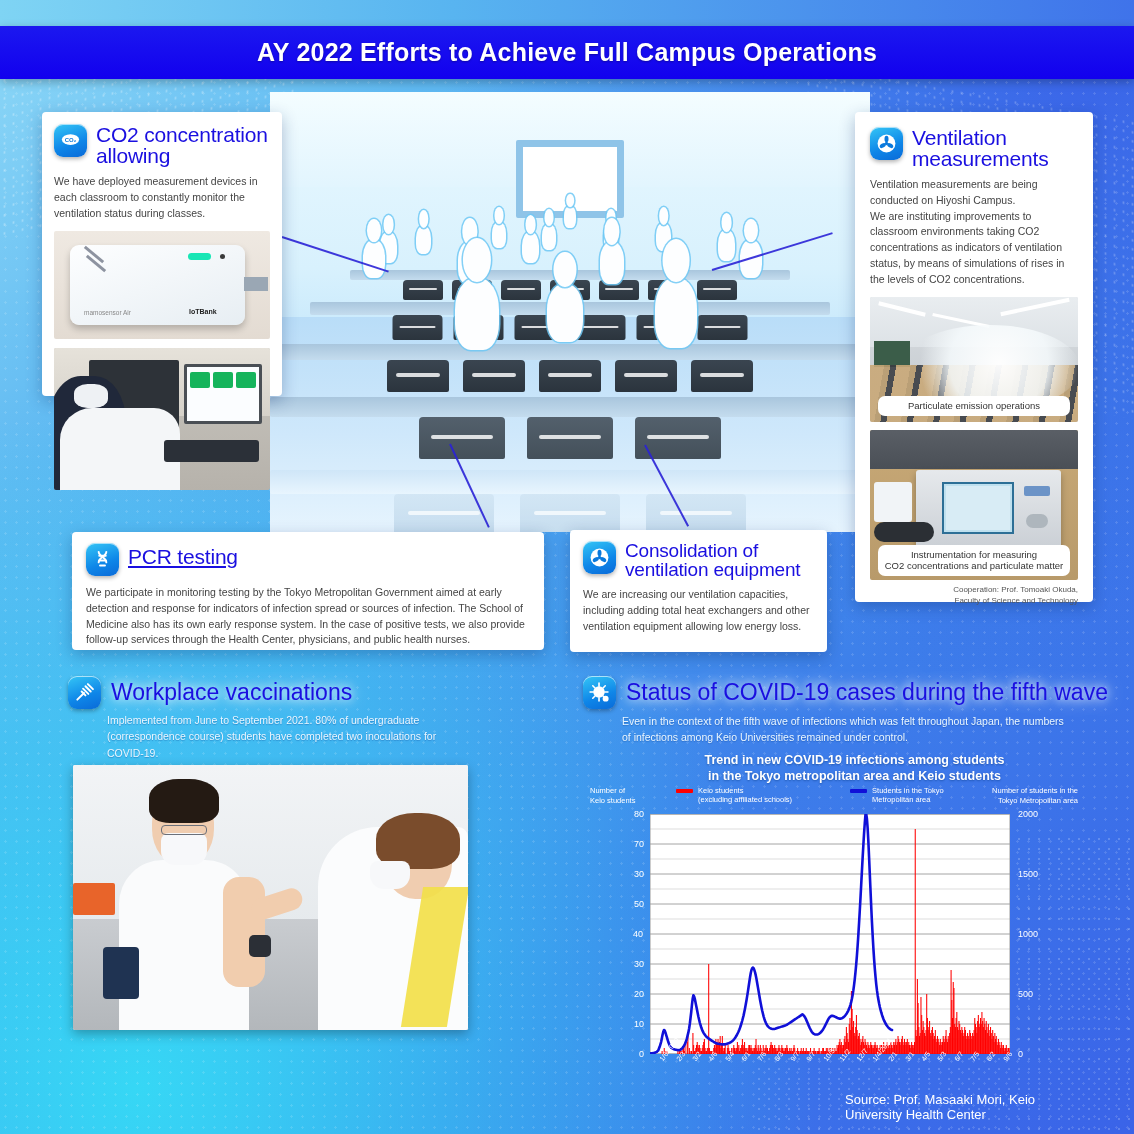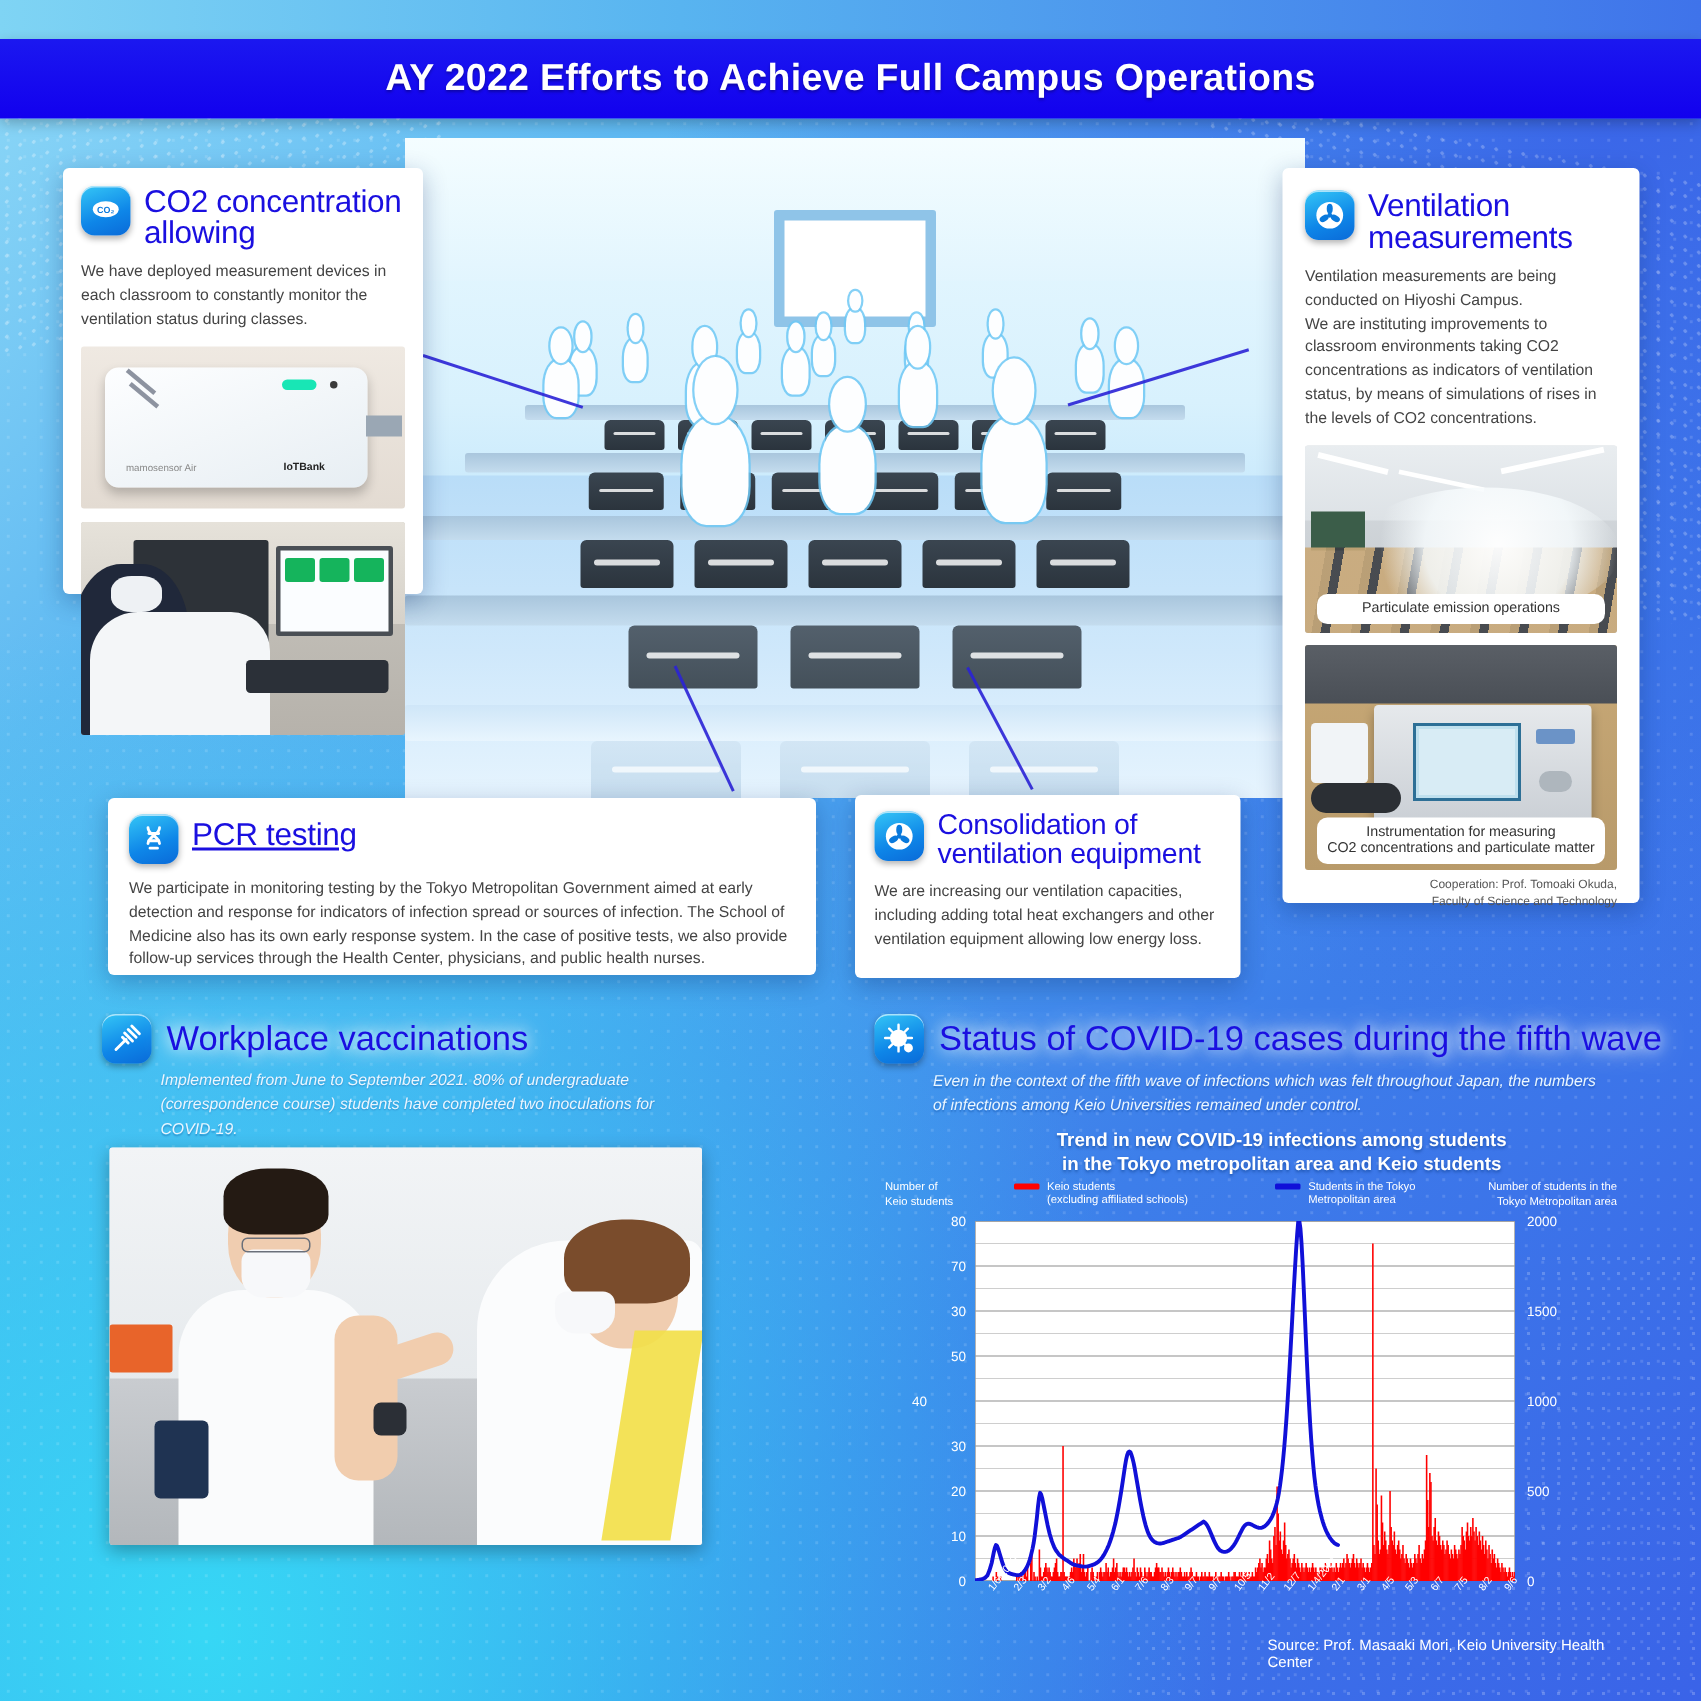--- a/index.html
+++ b/index.html
@@ -81,35 +81,35 @@
 
   .photo { position:relative; overflow:hidden; border-radius:2px; background:#ddd; }
   .cap { position:absolute; left:8px; right:8px; bottom:6px; background:#fff;
     border-radius:7px; text-align:center; font-size:9.5px; color:#333; padding:4px 3px; line-height:1.25; }
   .credit { font-size:8px; color:#555; text-align:right; line-height:1.3; }
 
   
   .bgheading { position:absolute; display:flex; align-items:center; gap:10px; }
   .bgheading .t { color:#1a0fe0; font-size:23px; text-shadow:0 0 9px rgba(255,255,255,.95),0 0 18px rgba(255,255,255,.8); }
   .bgbody { position:absolute; color:#eaf6ff; font-size:10.5px; line-height:1.55;
-    text-shadow:0 1px 1px rgba(0,60,140,.35);font-style:italic; }
+    text-shadow:0 1px 1px rgba(0,60,140,.35); }
 
   
   .chartwrap { position:absolute; left:588px; top:752px; width:495px; height:345px; }
   .chartTitle { text-align:center; color:#fff; font-size:12.5px; font-weight:700; line-height:1.3;
     text-shadow:0 1px 2px rgba(0,50,120,.5); }
   .axLabel { position:absolute; color:#fff; font-size:7.5px; line-height:1.3; }
   .legend { position:absolute; display:flex; gap:16px; align-items:flex-start; }
   .lgi { display:flex; gap:5px; align-items:flex-start; color:#fff; font-size:7.5px; line-height:1.25; }
   .swatch { width:17px; height:4px; margin-top:3px; flex:0 0 17px; border-radius:1px; }
   .plot { position:absolute; background:#fff; }
   .tickL, .tickR { position:absolute; color:#fff; font-size:9px; transform:translateY(-50%); }
   .xtick { position:absolute; color:#fff; font-size:7px; white-space:nowrap;
     transform-origin:left top; transform:rotate(-52deg); }
-  .source { position:absolute; color:#fff; font-size:10px; }
+  .source { position:absolute; color:#fff; font-size:13px; }
 </style>
 </head>
 <body>
 
 <div class="dots"></div>
 <div class="dotsA"></div>
 <div class="dotsB"></div>
 <div class="dotsC"></div>
 
 <div class="topstrip"></div>
@@ -911,21 +911,21 @@
         <rect x="358.65" y="237.00" width="1.05" height="3.00" fill="#ff0000"></rect>
         <rect x="359.37" y="234.00" width="1.05" height="6.00" fill="#ff0000"></rect>
         <path d="M0.36 239.40 L1.08 239.40 L1.79 239.28 L2.51 239.28 L3.23 239.04 L3.94 239.04 L4.66 238.80 L5.38 238.56 L6.10 238.20 L6.81 237.84 L7.53 237.00 L8.25 236.40 L8.96 234.60 L9.68 232.80 L10.40 230.40 L11.12 228.00 L11.83 224.40 L12.55 220.80 L13.27 217.80 L13.98 216.00 L14.70 216.60 L15.42 218.40 L16.14 220.80 L16.85 223.20 L17.57 225.60 L18.29 228.00 L19.00 229.80 L19.72 231.60 L20.44 232.80 L21.16 233.76 L21.87 234.24 L22.59 234.60 L23.31 234.96 L24.02 235.20 L24.74 235.44 L25.46 235.68 L26.18 235.80 L26.89 235.92 L27.61 236.04 L28.33 236.16 L29.04 236.04 L29.76 235.92 L30.48 235.68 L31.20 235.20 L31.91 234.60 L32.63 233.76 L33.35 232.80 L34.06 231.60 L34.78 230.40 L35.50 228.60 L36.22 226.80 L36.93 224.40 L37.65 221.40 L38.37 218.40 L39.08 214.80 L39.80 210.00 L40.52 204.00 L41.24 198.00 L41.95 190.80 L42.67 184.80 L43.39 181.20 L44.10 182.40 L44.82 184.80 L45.54 188.40 L46.25 192.00 L46.97 195.60 L47.69 199.20 L48.41 202.80 L49.12 205.80 L49.84 208.80 L50.56 211.20 L51.27 213.60 L51.99 215.40 L52.71 217.20 L53.43 218.64 L54.14 219.84 L54.86 220.80 L55.58 221.76 L56.29 222.60 L57.01 223.20 L57.73 223.80 L58.45 224.40 L59.16 224.88 L59.88 225.36 L60.60 225.84 L61.31 226.32 L62.03 226.80 L62.75 227.28 L63.47 227.76 L64.18 228.24 L64.90 228.60 L65.62 228.96 L66.33 229.20 L67.05 229.44 L67.77 229.68 L68.49 229.80 L69.20 229.92 L69.92 230.04 L70.64 230.16 L71.35 230.28 L72.07 230.40 L72.79 230.40 L73.51 230.40 L74.22 230.40 L74.94 230.28 L75.66 230.16 L76.37 229.92 L77.09 229.68 L77.81 229.44 L78.53 229.20 L79.24 228.96 L79.96 228.60 L80.68 228.24 L81.39 227.76 L82.11 227.28 L82.83 226.56 L83.55 225.84 L84.26 225.00 L84.98 224.04 L85.70 222.96 L86.41 221.76 L87.13 220.44 L87.85 219.00 L88.57 217.44 L89.28 215.76 L90.00 213.84 L90.72 211.80 L91.43 209.40 L92.15 207.00 L92.87 204.24 L93.59 201.36 L94.30 198.00 L95.02 194.40 L95.74 190.56 L96.45 186.48 L97.17 182.16 L97.89 177.60 L98.61 172.80 L99.32 168.00 L100.04 163.20 L100.76 159.00 L101.47 156.00 L102.19 154.20 L102.91 153.60 L103.63 154.20 L104.34 156.00 L105.06 158.40 L105.78 161.40 L106.49 165.00 L107.21 169.20 L107.93 173.40 L108.65 177.60 L109.36 181.80 L110.08 186.00 L110.80 189.84 L111.51 193.44 L112.23 196.80 L112.95 199.80 L113.67 202.56 L114.38 204.96 L115.10 207.00 L115.82 208.80 L116.53 210.24 L117.25 211.44 L117.97 212.40 L118.69 213.12 L119.40 213.72 L120.12 214.20 L120.84 214.56 L121.55 214.80 L122.27 214.92 L122.99 215.04 L123.71 215.04 L124.42 214.92 L125.14 214.80 L125.86 214.56 L126.57 214.32 L127.29 214.08 L128.01 213.84 L128.73 213.60 L129.44 213.36 L130.16 213.12 L130.88 212.88 L131.59 212.64 L132.31 212.40 L133.03 212.16 L133.75 211.92 L134.46 211.68 L135.18 211.44 L135.90 211.20 L136.61 210.84 L137.33 210.48 L138.05 210.00 L138.76 209.52 L139.48 209.04 L140.20 208.56 L140.92 208.08 L141.63 207.60 L142.35 207.12 L143.07 206.64 L143.78 206.16 L144.50 205.68 L145.22 205.20 L145.94 204.72 L146.65 204.24 L147.37 203.76 L148.09 203.28 L148.80 202.80 L149.52 202.32 L150.24 201.84 L150.96 201.36 L151.67 200.88 L152.39 200.40 L153.11 200.88 L153.82 201.60 L154.54 202.56 L155.26 203.76 L155.98 205.20 L156.69 206.88 L157.41 208.56 L158.13 210.24 L158.84 211.92 L159.56 213.60 L160.28 215.04 L161.00 216.48 L161.71 217.68 L162.43 218.64 L163.15 219.36 L163.86 219.84 L164.58 220.20 L165.30 220.44 L166.02 220.56 L166.73 220.56 L167.45 220.44 L168.17 220.20 L168.88 219.84 L169.60 219.36 L170.32 218.76 L171.04 218.04 L171.75 217.20 L172.47 216.24 L173.19 215.16 L173.90 213.96 L174.62 212.64 L175.34 211.20 L176.06 209.76 L176.77 208.32 L177.49 206.88 L178.21 205.44 L178.92 204.24 L179.64 203.28 L180.36 202.56 L181.08 202.08 L181.79 201.84 L182.51 201.84 L183.23 201.96 L183.94 202.20 L184.66 202.56 L185.38 202.92 L186.10 203.28 L186.81 203.64 L187.53 204.00 L188.25 204.24 L188.96 204.48 L189.68 204.60 L190.40 204.60 L191.12 204.48 L191.83 204.24 L192.55 203.88 L193.27 203.40 L193.98 202.80 L194.70 202.08 L195.42 201.24 L196.14 200.28 L196.85 199.20 L197.57 198.00 L198.29 196.56 L199.00 194.88 L199.72 192.96 L200.44 190.80 L201.16 188.16 L201.87 185.04 L202.59 181.20 L203.31 176.64 L204.02 171.36 L204.74 165.36 L205.46 158.40 L206.18 150.60 L206.89 141.84 L207.61 132.00 L208.33 121.20 L209.04 109.44 L209.76 96.96 L210.48 84.00 L211.20 70.56 L211.91 57.12 L212.63 43.92 L213.35 31.20 L214.06 19.44 L214.78 9.00 L215.50 0.24 L216.22 0.00 L216.93 4.80 L217.65 14.40 L218.37 27.60 L219.08 43.20 L219.80 60.00 L220.52 76.80 L221.24 93.00 L221.95 108.00 L222.67 121.80 L223.39 134.40 L224.10 145.20 L224.82 154.80 L225.54 163.20 L226.25 170.40 L226.97 176.40 L227.69 181.44 L228.41 185.76 L229.12 189.60 L229.84 192.96 L230.56 195.84 L231.27 198.48 L231.99 200.88 L232.71 203.04 L233.43 204.96 L234.14 206.64 L234.86 208.20 L235.58 209.52 L236.29 210.72 L237.01 211.80 L237.73 212.76 L238.45 213.60 L239.16 214.32 L239.88 214.92 L240.60 215.40 L241.31 215.76 L242.03 216.00" fill="none" stroke="#1010d8" stroke-width="2.6" stroke-linejoin="round" stroke-linecap="round"></path>
       </svg>
   </div>
   <div id="lticks">
       <div class="tickL" style="left: 36px; top: 302px; width: 20px; text-align: right;">0</div>
       <div class="tickL" style="left: 36px; top: 272px; width: 20px; text-align: right;">10</div>
       <div class="tickL" style="left: 36px; top: 242px; width: 20px; text-align: right;">20</div>
       <div class="tickL" style="left: 36px; top: 212px; width: 20px; text-align: right;">30</div>
-      <div class="tickL" style="left: 20px; top: 182px; width: 20px; text-align: left;">40</div>
+      <div class="tickL" style="left: 40px; top: 182px; width: 20px; text-align: center;">40</div>
       <div class="tickL" style="left: 36px; top: 152px; width: 20px; text-align: right;">50</div>
       <div class="tickL" style="left: 36px; top: 122px; width: 20px; text-align: right;">30</div>
       <div class="tickL" style="left: 36px; top: 92px; width: 20px; text-align: right;">70</div>
       <div class="tickL" style="left: 36px; top: 62px; width: 20px; text-align: right;">80</div>
     </div>
   <div id="rticks">
       <div class="tickR" style="left: 430px; top: 302px;">0</div>
       <div class="tickR" style="left: 430px; top: 242px;">500</div>
       <div class="tickR" style="left: 430px; top: 182px;">1000</div>
       <div class="tickR" style="left: 430px; top: 122px;">1500</div>

